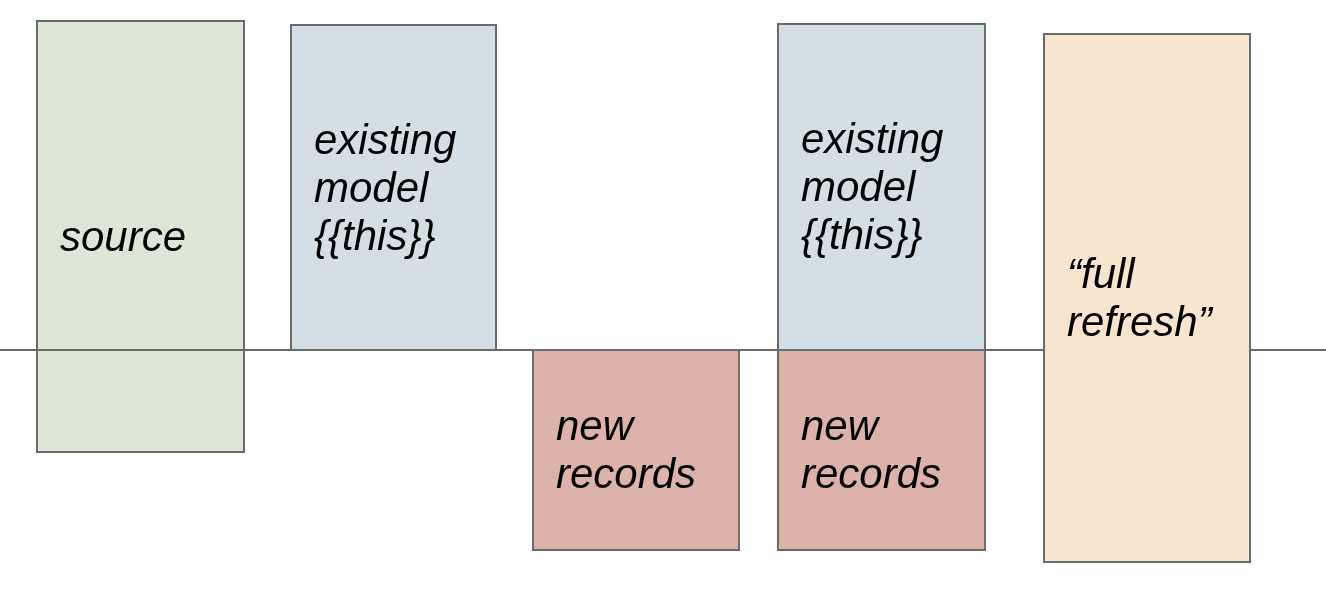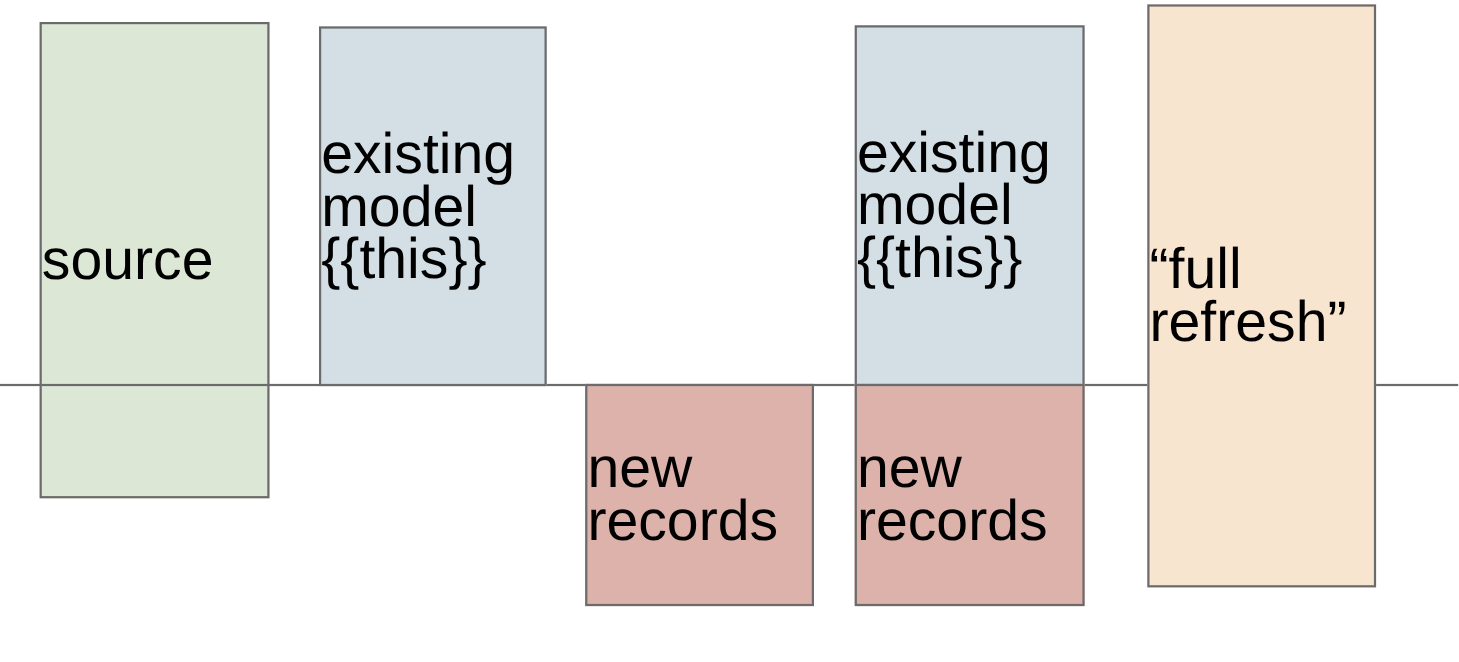--- a/index.html
+++ b/index.html
@@ -29,26 +29,28 @@
     border: 2px solid #6b6b6b;
     display: flex;
     align-items: center;
     z-index: 3;
   }
   .box.behind-line {
     z-index: 1;
   }
   .box .label {
     display: block;
+    padding-left: 22px;
     padding-right: 6px;
-    font-size: 52px;
+    font-size: 42px;
     line-height: 48px;
     color: #000000;
     white-space: pre-line;
     letter-spacing: 0px;
+    font-style: italic;
   }
 </style>
 </head>
 <body>
 
 <div class="canvas" style="background: rgb(255, 255, 255);">
   <div class="hline" style="top: 349px; height: 2px; background: rgb(107, 107, 107);"></div>
 <div class="box behind-line" style="left: 36px; top: 20px; width: 209px; height: 433px; background: rgb(220, 232, 213); border-color: rgb(107, 107, 107);">
       <span class="label" style="color: rgb(0, 0, 0);">source</span>
     </div>
@@ -63,17 +65,17 @@
     </div>
     <div class="box" style="left: 777px; top: 23px; width: 209px; height: 328px; background: rgb(211, 223, 229); border-color: rgb(107, 107, 107);">
       <span class="label" style="color: rgb(0, 0, 0);">existing
 model
 {{this}}</span>
     </div>
     <div class="box" style="left: 777px; top: 349px; width: 209px; height: 202px; background: rgb(220, 178, 171); border-color: rgb(107, 107, 107);">
       <span class="label" style="color: rgb(0, 0, 0);">new
 records</span>
     </div>
-    <div class="box" style="left: 1043px; top: 4px; width: 208px; height: 530px; background: rgb(248, 229, 208); border-color: rgb(107, 107, 107);">
+    <div class="box" style="left: 1043px; top: 33px; width: 208px; height: 530px; background: rgb(248, 229, 208); border-color: rgb(107, 107, 107);">
       <span class="label" style="color: rgb(0, 0, 0);">“full
 refresh”</span>
     </div>
   </div>
 
 </body></html>

